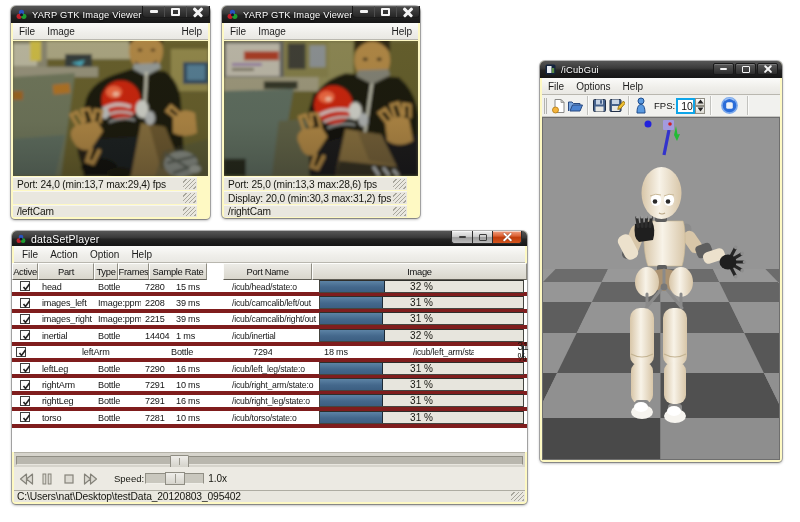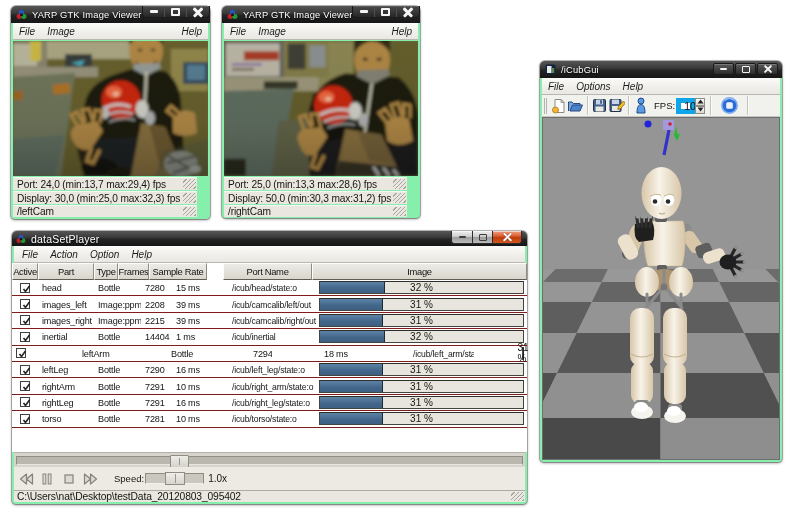--- a/index.html
+++ b/index.html
@@ -1,20 +1,20 @@
 <!DOCTYPE html>
 <html><head>
 <meta charset="utf-8">
 <style>
   * { margin:0; padding:0; box-sizing:border-box; }
   html,body { width:800px; height:522px; background:#ffffff; font-family:"Liberation Sans","DejaVu Sans",sans-serif; }
   .screen { position:relative; width:800px; height:522px; background:#ffffff; overflow:hidden; }
 
   
-  .win { position:absolute; background:#86efac; border-radius:5px 5px 4px 4px;
+  .win { position:absolute; background:#fef9c3; border-radius:5px 5px 4px 4px;
          box-shadow:0 1px 3px rgba(0,0,0,.45), 0 0 0 1px rgba(0,0,0,.25); }
   .titlebar { position:absolute; left:0; top:0; right:0; display:flex; align-items:center;
               color:#ffffff; font-size:9.3px; letter-spacing:-0.15px; white-space:nowrap;
               background:linear-gradient(#565656 0%, #3a3a3a 42%, #242424 55%, #161616 100%);
               border-radius:5px 5px 0 0; }
   .titlebar .ttext { text-shadow:0 1px 2px #000; letter-spacing:.2px; }
 
   
   .capcluster { position:absolute; display:flex; background:linear-gradient(#4a4a4a,#262626);
                 border:1px solid #1a1a1a; border-top:none; border-radius:0 0 4px 4px;
@@ -25,21 +25,21 @@
   .glyph-min  { width:8px; height:3px; background:#f4f4f4; border-radius:1px; }
   .glyph-max  { width:9px; height:8px; border:2px solid #f4f4f4; border-radius:1px; background:transparent; }
   .glyph-x    { position:relative; width:10px; height:10px; }
   .glyph-x::before,.glyph-x::after { content:""; position:absolute; left:-1px; top:4px; width:12px; height:2.6px;
                 background:#f4f4f4; border-radius:1px; }
   .glyph-x::before { transform:rotate(45deg); }
   .glyph-x::after  { transform:rotate(-45deg); }
 
   .menubar { position:absolute; left:2px; right:2px; display:flex; align-items:center;
              background:linear-gradient(#fbfbf9,#efeeea 60%,#e9e8e3);
-             border-bottom:1px solid #b9b7af; font-size:10px; color:#1c1c1c;font-style:italic; }
+             border-bottom:1px solid #b9b7af; font-size:10px; color:#1c1c1c; }
   .menubar .mitem { padding:0 6px; }
 
   .statusrow { position:absolute; left:2px; right:13px; background:#e9e7df; color:#15150f;
                font-size:10.2px; letter-spacing:-0.15px; display:flex; align-items:center; padding-left:4px;
                border-top:1px solid #f6f5f1; }
   .grip { position:absolute; right:1px; top:1px; bottom:1px; width:13px;
           background:repeating-linear-gradient(135deg, #e9e7df 0 2px, #a8a69c 2px 3px); }
   .w7btns { position:absolute; display:flex; }
   .w7b { height:13px; display:flex; align-items:center; justify-content:center;
          border:1px solid #2c2c2c; border-top:none; box-shadow:inset 0 1px 0 rgba(255,255,255,.55); }
@@ -51,21 +51,21 @@
   .w7b .gx { position:relative; width:9px; height:9px; }
   .w7b .gx::before,.w7b .gx::after { content:""; position:absolute; left:-1px; top:3.5px; width:11px; height:2.2px; background:#fff; border-radius:1px; box-shadow:0 0 1px rgba(0,0,0,.6); }
   .w7b .gx::before { transform:rotate(45deg); } .w7b .gx::after { transform:rotate(-45deg); }
 
   .dsp-table { position:absolute; left:0; right:0; background:#ffffff; }
   .dsp-hrow { position:absolute; left:0; right:0; top:0; display:flex; height:17px; }
   .dsp-hcell { background:linear-gradient(#ecebe6,#d9d6cc); border-right:1px solid #8f8d83; border-bottom:1px solid #5f5d55;
                border-top:1px solid #fdfdfb; border-left:1px solid #fdfdfb;
                font-size:9.4px; letter-spacing:-0.3px; color:#111; display:flex; align-items:center; justify-content:center; white-space:nowrap; overflow:hidden; }
   .dsp-body { position:absolute; left:0; right:0; top:17px; }
-  .dsp-row { display:flex; align-items:center; border-bottom:1px solid #7f1d1d; background:#fff; }
+  .dsp-row { display:flex; align-items:center; border-bottom:4px solid #7f1d1d; background:#fff; }
   .dsp-cell { font-size:9.8px; letter-spacing:-0.2px; color:#141414; padding-left:4px; white-space:nowrap; overflow:hidden; }
   .dsp-cell.cactive { display:flex; justify-content:center; padding-left:0; }
   .dsp-cell.cport { padding-left:2px; }
   .dsp-cell .ctext { display:inline-block; transform:scaleX(0.93); transform-origin:0 50%; white-space:nowrap; }
   .dsp-cell.cport .ctext { transform:scaleX(0.88); }
   .cbx { width:10px; height:10px; border:1px solid #3f3f3f; background:#fdfdfd; position:relative; }
   .cbx svg { position:absolute; left:0; top:-1px; }
   .statusbarcell { position:relative; height:13px; background:#e7e5dd; border:1px solid #454540; border-top-color:#2e2e2a; }
   .statusfill { position:absolute; left:0; top:0; bottom:0; background:linear-gradient(#5c83a5,#44688c 55%,#3c5f82); border-right:1.5px solid #1d2935; }
   .statuslabel { position:absolute; left:0; right:0; top:0; bottom:0; display:flex; align-items:center; justify-content:center;
@@ -89,21 +89,21 @@
   .dsp-status { position:absolute; left:2px; right:2px; background:#e9e7df; border-top:1px solid #aeaca2;
                 font-size:10.3px; letter-spacing:-0.15px; color:#15150f; display:flex; align-items:center; padding-left:3px; }
 
   
   .icg-toolbar { position:absolute; left:2px; right:2px; background:#f1f1ee; border-bottom:1px solid #c6c6c2;
                  display:flex; align-items:center; }
   .tsep { width:1px; align-self:stretch; background:#c2c2be; margin:1px 3px; box-shadow:1px 0 0 #fbfbf9; }
   .tgrip { width:3px; height:16px; border-left:1px solid #b4b4b0; border-right:1px solid #b4b4b0; margin:0 3px 0 2px; }
   .tbtn { display:flex; align-items:center; justify-content:center; width:17px; height:19px; }
   .fpsbox { display:flex; align-items:center; height:17px; }
-  .fpsfield { width:19px; height:16px; background:#fff; border:5px solid #0ea5e9; font-size:10.5px; color:#111;
+  .fpsfield { width:19px; height:16px; background:#fff; border:2px solid #0ea5e9; font-size:10.5px; color:#111;
               display:flex; align-items:center; padding-left:3px; }
   .spinner { width:10px; height:16px; display:flex; flex-direction:column; }
   .spinner div { flex:1; background:linear-gradient(#fdfdfd,#d9d7cf); border:1px solid #8f8d83; display:flex; align-items:center; justify-content:center; }
   .spinner svg { display:block; }
 
   .gl-view { position:absolute; background:#959595; border:1px solid #6e6e6e; overflow:hidden; }
 
   .icg-caps { position:absolute; display:flex; }
   .icap { width:21px; height:12px; background:linear-gradient(#5a5a5a,#2c2c2c); border:1px solid #191919;
           border-radius:2px; display:flex; align-items:center; justify-content:center; margin-left:1px;
@@ -210,21 +210,20 @@
             <polygon points="150,110 195,98 195,135 142,135" fill="#4e5444" opacity="0.4"></polygon>
           </g>
           <rect x="0" y="0" width="195" height="135" fill="url(#scene-left-tone)"></rect>
         </svg>
     </div>
     <div class="statusrow" style="top:171px; height:13px;">
       <span>Port: 24,0 (min:13,7 max:29,4) fps</span>
         <span class="grip"></span>
     </div>
     <div class="statusrow" style="top:185px; height:13px;">
-      <span>Display: 30,0 (min:25,0 max:32,3) fps</span>
         <span class="grip"></span>
     </div>
     <div class="statusrow" style="top:199px; height:12px;">
       <span>/leftCam</span>
         <span class="grip"></span>
     </div>
   </div>
 
   <div class="win" style="left:222px; top:6px; width:198px; height:212px;">
     <div class="titlebar" style="height:17px;">
@@ -312,21 +311,21 @@
             <path d="M164 82 L156 72 L162 68 L169 78 M172 76 L168 64 L175 62 L179 75 M181 74 L180 63 L187 64 L187 76" fill="none" stroke="#b68b48" stroke-width="3.2" stroke-linecap="round"></path>
           </g>
           <rect x="0" y="0" width="195" height="135" fill="url(#scene-right-tone)"></rect>
         </svg>
     </div>
     <div class="statusrow" style="top:171px; height:13px;">
       <span>Port: 25,0 (min:13,3 max:28,6) fps</span>
         <span class="grip"></span>
     </div>
     <div class="statusrow" style="top:185px; height:13px;">
-      <span>Display: 50,0 (min:30,3 max:31,2) fps</span>
+      <span>Display: 20,0 (min:30,3 max:31,2) fps</span>
         <span class="grip"></span>
     </div>
     <div class="statusrow" style="top:199px; height:12px;">
       <span>/rightCam</span>
         <span class="grip"></span>
     </div>
   </div>
 
   <div class="win" style="left:12px; top:231px; width:515px; height:273px;">
     <div class="titlebar" style="height:15px; font-size:10.5px;">

